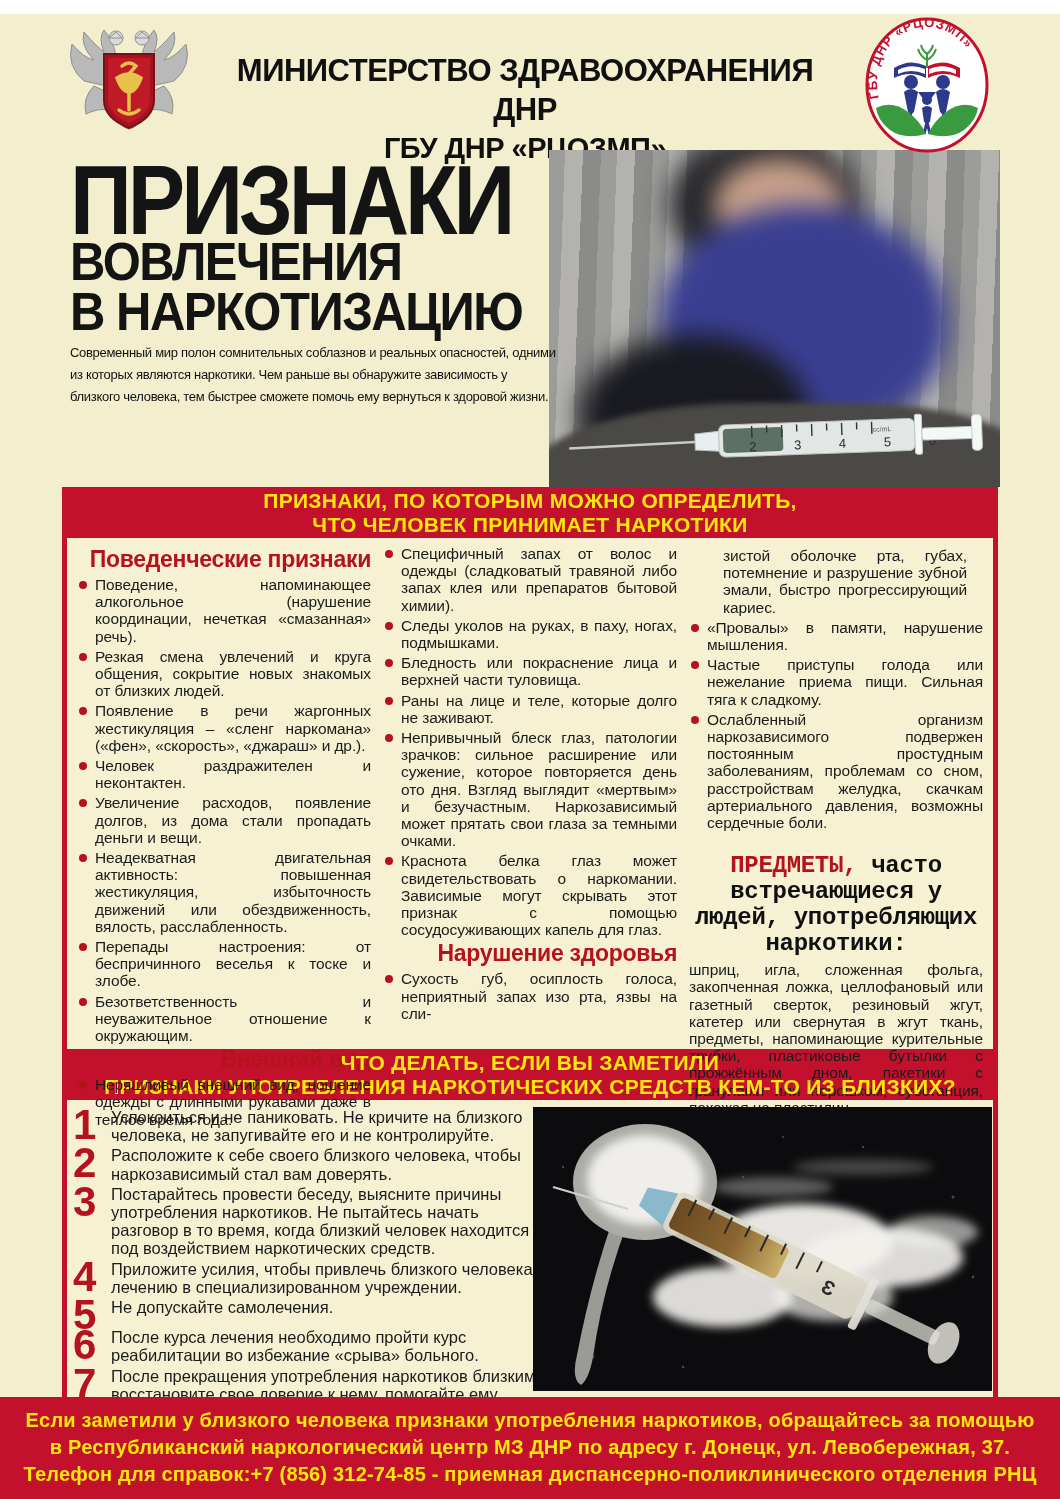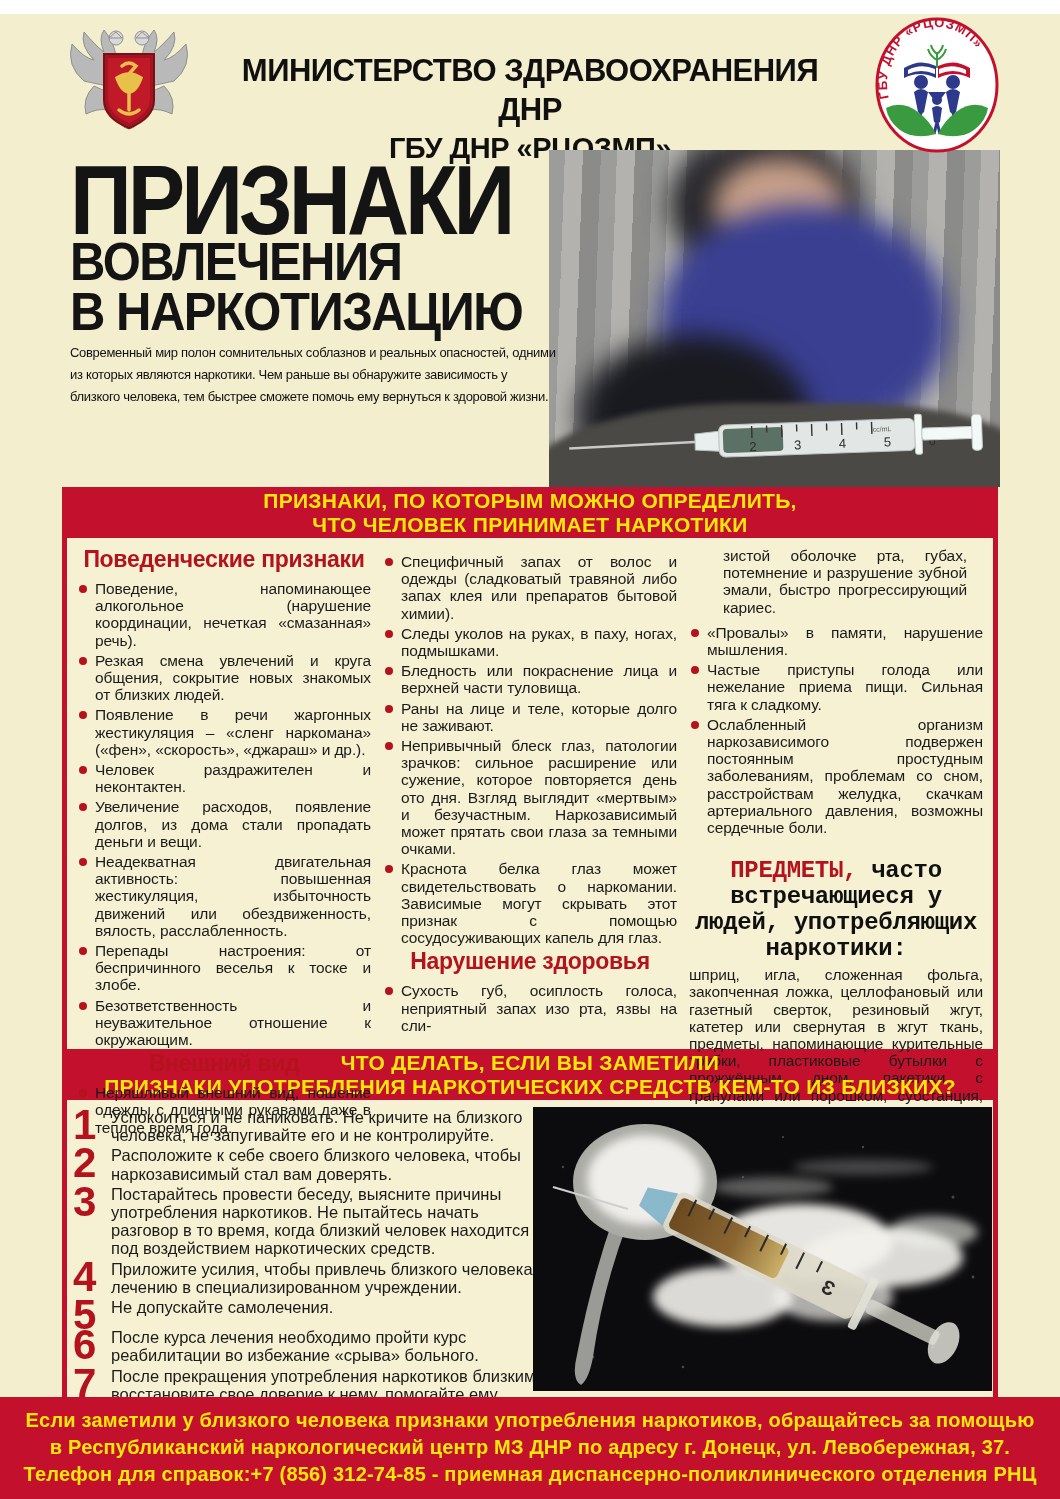--- a/index.html
+++ b/index.html
@@ -1,21 +1,21 @@
 <!DOCTYPE html>
 <html><head>
 <meta charset="utf-8">
 <style>
   html,body{margin:0;padding:0;background:#ffffff;}
   .poster{position:relative;width:1060px;height:1499px;background:#f3eecd;
           font-family:"Liberation Sans",sans-serif;color:#1b1b1b;overflow:hidden;}
   .top-white{position:absolute;top:0;left:0;right:0;height:14px;background:#ffffff;}
 
   
-  .header{position:absolute;top:16px;left:62px;right:62px;height:132px;}
+  .header{position:absolute;top:16px;left:62px;right:72px;height:132px;}
   .emblem{position:absolute;left:2px;top:10px;width:130px;height:120px;}
   .htitle{position:absolute;left:150px;right:150px;top:36px;text-align:center;
           font-weight:bold;color:#101010;letter-spacing:-0.5px;}
   .htitle .l1{font-size:31px;line-height:1.25;}
   .htitle .l2{font-size:29px;line-height:1.3;}
   .logo2{position:absolute;right:-2px;top:0px;width:126px;height:138px;z-index:5;}
 
   
   .hero{position:absolute;top:150px;left:0;width:1060px;height:337px;}
   .hero-photo{position:absolute;left:549px;top:0;width:451px;height:337px;overflow:hidden;
@@ -43,23 +43,23 @@
   #banner2{height:51px;font-size:21px;line-height:24px;}
 
   
   .framed{position:absolute;top:487px;left:62px;right:62px;height:910px;
           border-left:5px solid #c3112d;border-right:5px solid #c3112d;box-sizing:border-box;
           background:#f6f1d2;}
 
   .cols{box-sizing:border-box;height:511px;padding:7px 10px 0;display:flex;gap:12px;
         font-size:15.5px;line-height:17.2px;letter-spacing:-0.1px;}
   .col{flex:1 1 0;min-width:0;text-align:justify;}
-  .subhead{color:#b4121d;font-weight:bold;font-size:23px;line-height:25px;text-align:center;
+  .subhead{color:#b4121d;font-weight:bold;font-size:23px;line-height:25px;text-align:right;
            letter-spacing:-0.3px;margin:2px 0 4px;}
-  ul.bullets{list-style:none;margin:8px 0 2px;padding:0;}
+  ul.bullets{list-style:none;margin:0 0 2px;padding:0;}
   ul.bullets li{position:relative;padding-left:18px;margin:0 0 3px;}
   ul.bullets li::before{content:"";position:absolute;left:2px;top:5px;width:8px;height:8px;
            border-radius:50%;background:#b4121d;}
   .cont-par{padding-left:18px;margin:2px 16px 3px;}
   .objects-head{font-weight:bold;font-size:24px;line-height:26px;text-align:center;
            letter-spacing:-0.3px;margin:22px 0 4px;color:#101010;font-family:Liberation Mono, monospace;}
   .objects-head .red{color:#b4121d;}
   .objects-par{margin:0;}
 
   

